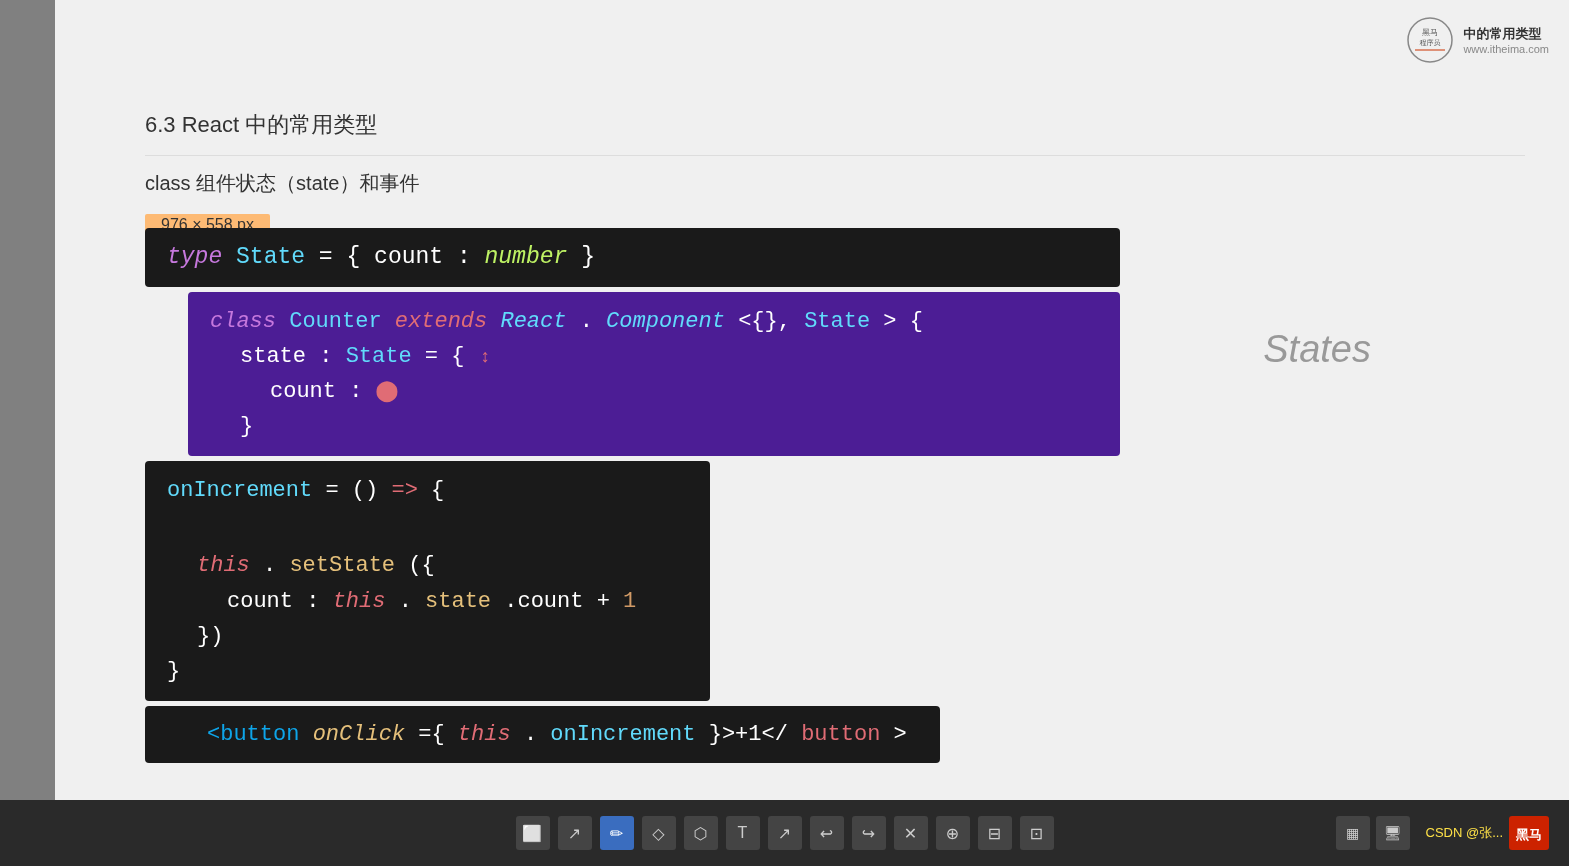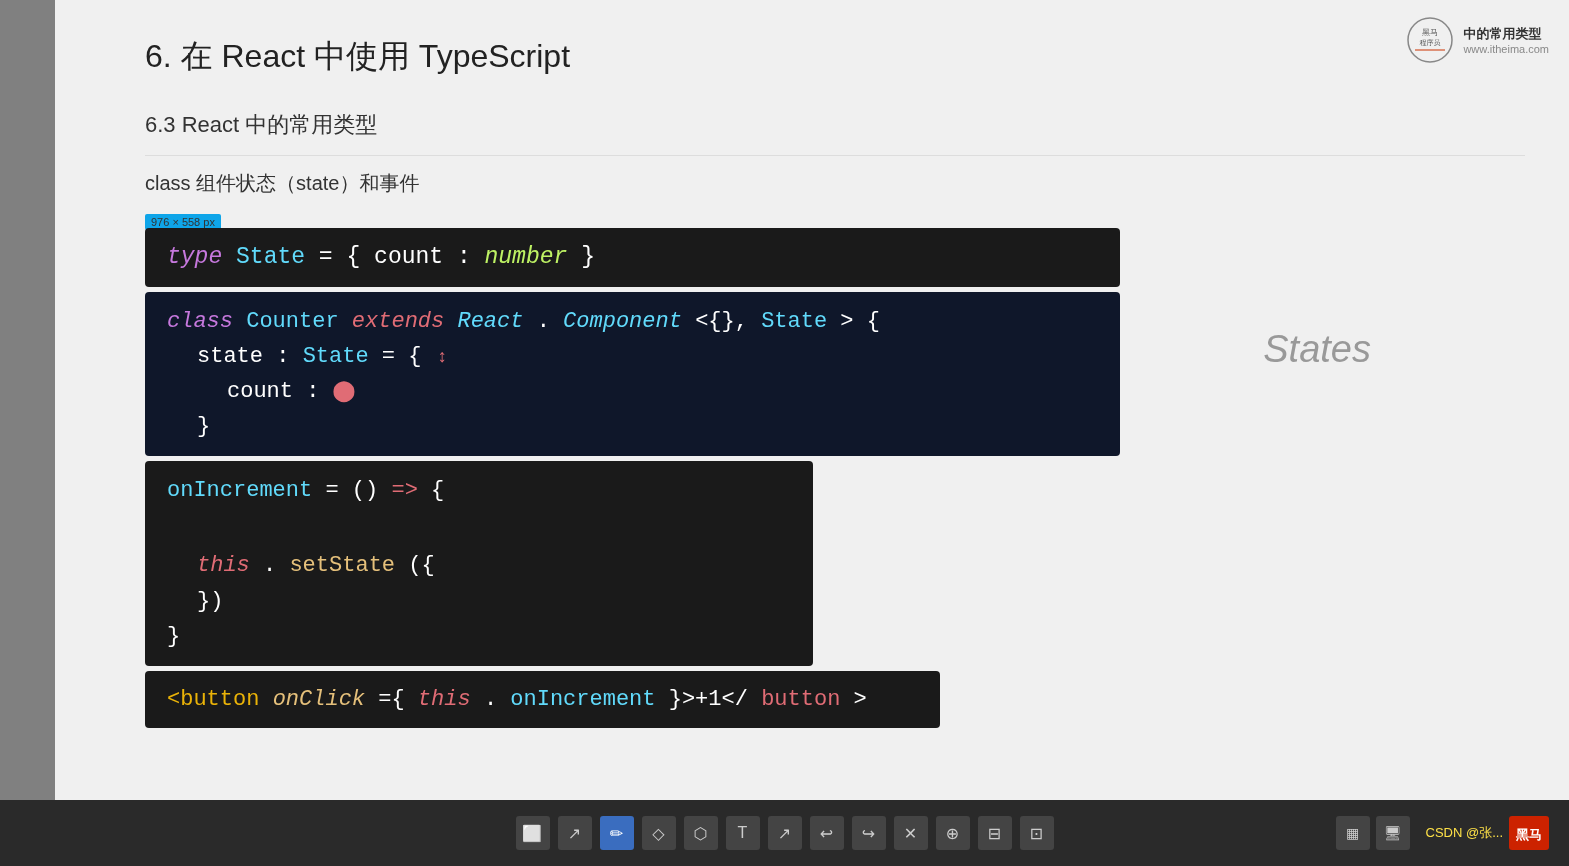--- a/index.html
+++ b/index.html
@@ -90,56 +90,55 @@
       gap: 8px;
     }
   </style>
 </head>
 <body>
 
 <div class="red-bar"></div>
 
 <div class="slide-container">
 
-  <div style="position:absolute;left:90px;top:35px;font-size:32px;color:#222;">6. 在 React 中使用 TypeScript</div>
 
   <div class="brand-logo">
     <svg width="50" height="50" viewBox="0 0 50 50">
       <circle cx="25" cy="25" r="22" fill="none" stroke="#888" stroke-width="1.5"></circle>
       <text x="25" y="20" text-anchor="middle" font-size="8" fill="#555">黑马</text>
       <text x="25" y="30" text-anchor="middle" font-size="7" fill="#555">程序员</text>
       <line x1="10" y1="35" x2="40" y2="35" stroke="#cc3300" stroke-width="1"></line>
     </svg>
     <div>
       <div style="font-size:13px;color:#333;font-weight:bold;">中的常用类型</div>
       <div style="font-size:11px;color:#888;">www.itheima.com</div>
     </div>
   </div>
 
   <div style="position:absolute;left:90px;top:110px;font-size:22px;color:#333;">6.3 React 中的常用类型</div>
 
   <div style="position:absolute;left:90px;top:155px;width:1380px;height:1px;background:#ddd;"></div>
 
   <div style="position:absolute;left:90px;top:170px;font-size:20px;color:#333;">class 组件状态（state）和事件</div>
 
-  <div style="position:absolute;left:90px;top:214px;background:#0ea5e9;color:#333;font-size:11px;padding:2px 6px;border-radius:2px;">976 × 558  px</div>
+  <div style="position:absolute;left:90px;top:214px;background:#fdba74;color:#333;font-size:16px;padding:2px 16px;border-radius:2px;">976 × 558  px</div>
 
   <div style="position:absolute;left:90px;top:228px;width:975px;">
 
     <div style="background:#1a1a1a;border-radius:4px;padding:12px 22px;margin-bottom:5px;font-family:'Courier New',monospace;font-size:23px;line-height:1.5;">
       <span style="color:#c678dd;font-style:italic;">type</span>
       <span style="color:#61dafb;"> State</span>
       <span style="color:#fff;"> = { </span>
       <span style="color:#fff;">count</span>
       <span style="color:#fff;">: </span>
       <span style="color:#bef264;font-style:italic;">number</span>
       <span style="color:#fff;"> }</span>
     </div>
 
-    <div style="background:#0f172a;border-radius:4px;padding:12px 22px;margin-bottom:5px;font-family:'Courier New',monospace;font-size:22px;line-height:1.6;">
+    <div style="background:#4c1d95;border-radius:4px;padding:12px 22px;margin-bottom:5px;font-family:'Courier New',monospace;font-size:22px;line-height:1.6;margin-left:43px;">
 
       <div>
         <span style="color:#c678dd;font-style:italic;">class</span>
         <span style="color:#61dafb;"> Counter </span>
         <span style="color:#e06c75;font-style:italic;">extends</span>
         <span style="color:#61dafb;font-style:italic;"> React</span>
         <span style="color:#fff;">.</span>
         <span style="color:#61dafb;font-style:italic;">Component</span>
         <span style="color:#fff;">&lt;{}, </span>
         <span style="color:#61dafb;"> State</span>
@@ -159,40 +158,49 @@
 
       <div style="padding-left:60px;">
         <span style="color:#fff;">count</span>
         <span style="color:#fff;">: </span>
         <span style="color:#e06c75;font-size:20px;font-weight:bold;">⬤</span>
       </div>
 
       <div style="padding-left:30px;"><span style="color:#fff;">}</span></div>
     </div>
 
-    <div style="background:#1a1a1a;border-radius:4px;padding:12px 22px;margin-bottom:5px;font-family:'Courier New',monospace;font-size:22px;line-height:1.6;width:668px;">
+    <div style="background:#1a1a1a;border-radius:4px;padding:12px 22px;margin-bottom:5px;font-family:'Courier New',monospace;font-size:22px;line-height:1.6;width:565px;">
       <div>
         <span style="color:#61dafb;">onIncrement</span>
         <span style="color:#fff;"> = </span>
         <span style="color:#fff;">()</span>
         <span style="color:#e06c75;"> =&gt;</span>
         <span style="color:#fff;"> {</span>
       </div>
       <div style="padding-left:30px;margin-top:40px;">
         <span style="color:#e06c75;font-style:italic;">this</span>
         <span style="color:#fff;">.</span>
         <span style="color:#e5c07b;">setState</span>
         <span style="color:#fff;">({</span>
       </div>
+      <div style="padding-left:60px;">
+        <span style="color:#fff;">count</span>
+        <span style="color:#fff;">: </span>
+        <span style="color:#e06c75;font-style:italic;">this</span>
+        <span style="color:#fff;">.</span>
+        <span style="color:#e5c07b;">state</span>
+        <span style="color:#fff;">.count + </span>
+        <span style="color:#d19a66;">1</span>
+      </div>
       <div style="padding-left:30px;"><span style="color:#fff;">})</span></div>
       <div><span style="color:#fff;">}</span></div>
     </div>
 
     <div style="background:#1a1a1a;border-radius:4px;padding:12px 22px;font-family:'Courier New',monospace;font-size:22px;line-height:1.5;width:795px;">
-      <span style="color:#eab308;">&lt;button</span>
+      <span style="color:#0ea5e9;margin-left:40px;">&lt;button</span>
       <span style="color:#fff;"> </span>
       <span style="color:#e5c07b;font-style:italic;">onClick</span>
       <span style="color:#fff;">={</span>
       <span style="color:#e06c75;font-style:italic;">this</span>
       <span style="color:#fff;">.</span>
       <span style="color:#61dafb;">onIncrement</span>
       <span style="color:#fff;">}&gt;+1&lt;/</span>
       <span style="color:#e06c75;">button</span>
       <span style="color:#fff;">&gt;</span>
     </div>

